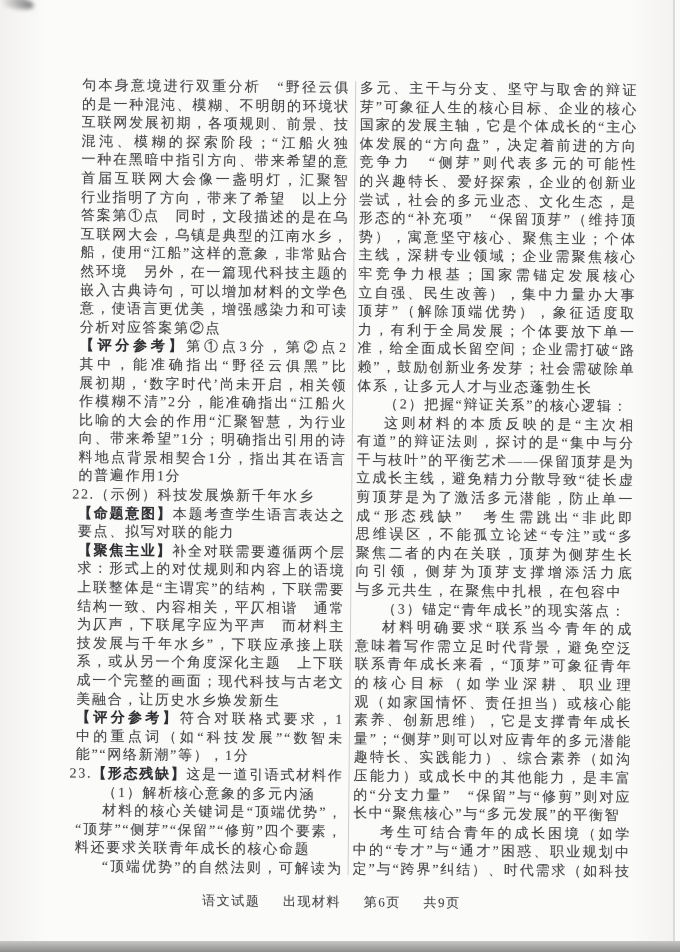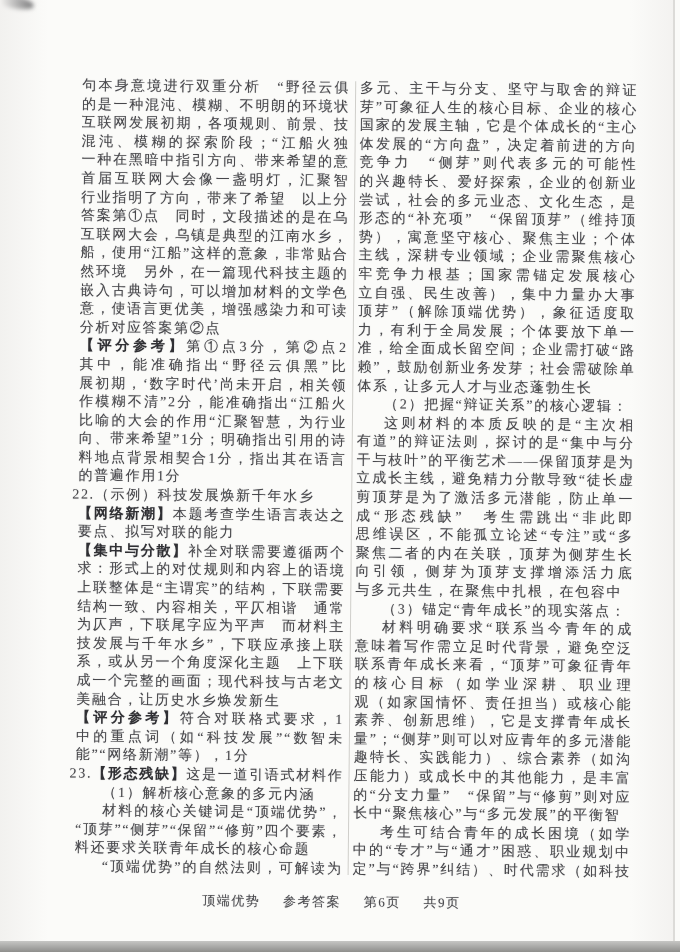--- a/index.html
+++ b/index.html
@@ -68,23 +68,23 @@
         <div class="line end">分析对应答案第②点</div>
         <div class="line"><b class="hdr">【评分参考】</b>第①点3分，第②点2分，共5分</div>
         <div class="line">其中，能准确指出“野径云俱黑”比喻“互联网发</div>
         <div class="line">展初期，‘数字时代’尚未开启，相关领域各项工</div>
         <div class="line">作模糊不清”2分，能准确指出“江船火独明”所</div>
         <div class="line">比喻的大会的作用“汇聚智慧，为行业明确了方</div>
         <div class="line">向、带来希望”1分；明确指出引用的诗句与材</div>
         <div class="line">料地点背景相契合1分，指出其在语言艺术上</div>
         <div class="line end">的普遍作用1分</div>
         <div class="line item end">22.（示例）科技发展焕新千年水乡</div>
-        <div class="line"><b class="hdr">【网络新潮】</b>本题考查学生语言表达之提炼材料</div>
+        <div class="line"><b class="hdr">【命题意图】</b>本题考查学生语言表达之提炼材料</div>
         <div class="line end">要点、拟写对联的能力</div>
-        <div class="line"><b class="hdr">【集中与分散】</b>补全对联需要遵循两个层面的要</div>
+        <div class="line"><b class="hdr">【聚焦主业】</b>补全对联需要遵循两个层面的要</div>
         <div class="line">求：形式上的对仗规则和内容上的语境关联</div>
         <div class="line">上联整体是“主谓宾”的结构，下联需要与上联</div>
         <div class="line">结构一致、内容相关，平仄相谐　通常上联尾字</div>
         <div class="line">为仄声，下联尾字应为平声　而材料主题是“科</div>
         <div class="line">技发展与千年水乡”，下联应承接上联的因果关</div>
         <div class="line">系，或从另一个角度深化主题　上下联共同构</div>
         <div class="line">成一个完整的画面；现代科技与古老文明的完</div>
         <div class="line end">美融合，让历史水乡焕发新生</div>
         <div class="line"><b class="hdr">【评分参考】</b>符合对联格式要求，1分；出现材料</div>
         <div class="line">中的重点词（如“科技发展”“数智未来”“人工智</div>
@@ -137,21 +137,21 @@
         <div class="line">趣特长、实践能力）、综合素养（如沟通协作、抗</div>
         <div class="line">压能力）或成长中的其他能力，是丰富成长形态</div>
         <div class="line">的“分支力量”　“保留”与“修剪”则对应青年成</div>
         <div class="line end">长中“聚焦核心”与“多元发展”的平衡智慧</div>
         <div class="line ind">考生可结合青年的成长困境（如学业选择</div>
         <div class="line">中的“专才”与“通才”困惑、职业规划中的“稳</div>
         <div class="line">定”与“跨界”纠结）、时代需求（如科技攻坚需要</div>
       </div>
   </div>
   <div class="footer">
-    <span>顶端优势</span>
-    <span>参考答案</span>
+    <span>语文试题</span>
+    <span>出现材料</span>
     <span>第6页</span>
     <span>共9页</span>
   </div>
 </div>
 
 <div class="edge-right"></div>
 <div class="band-bottom"></div>
 
 </body></html>

